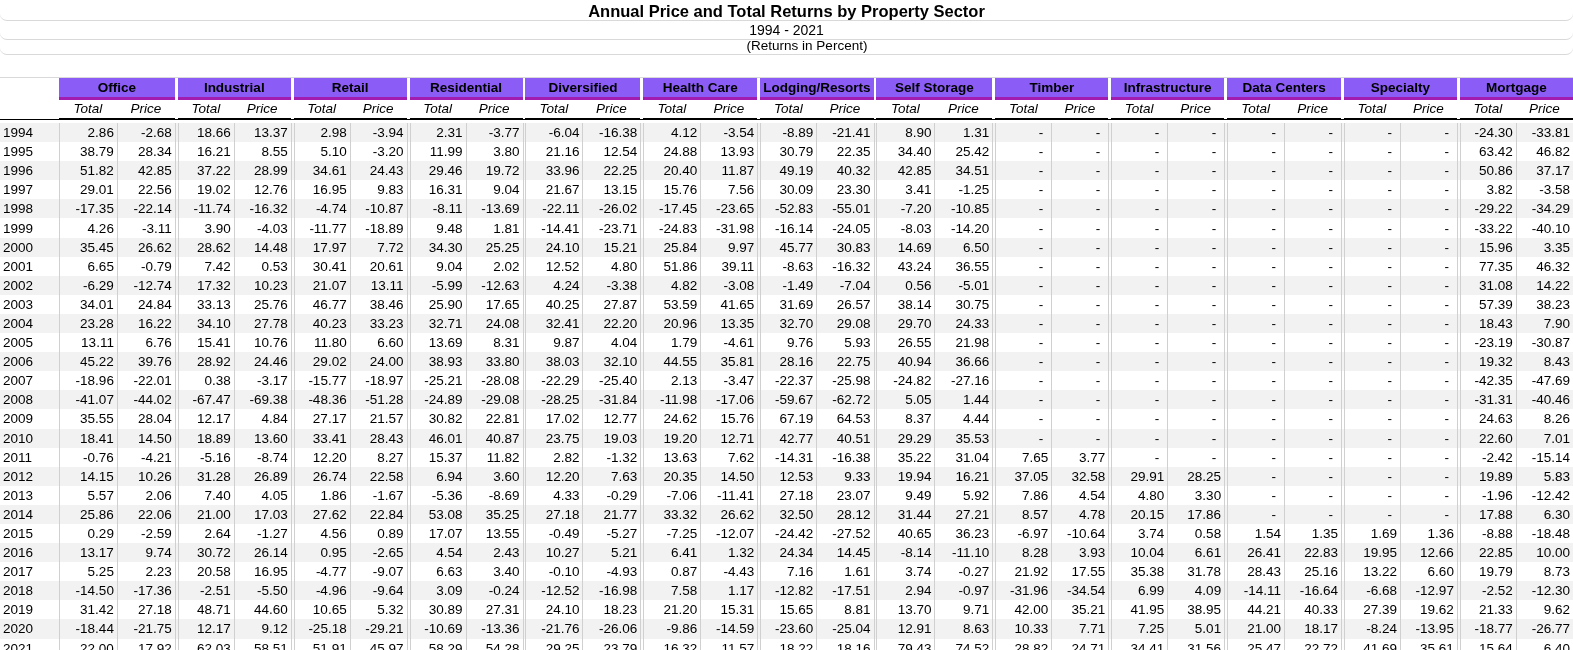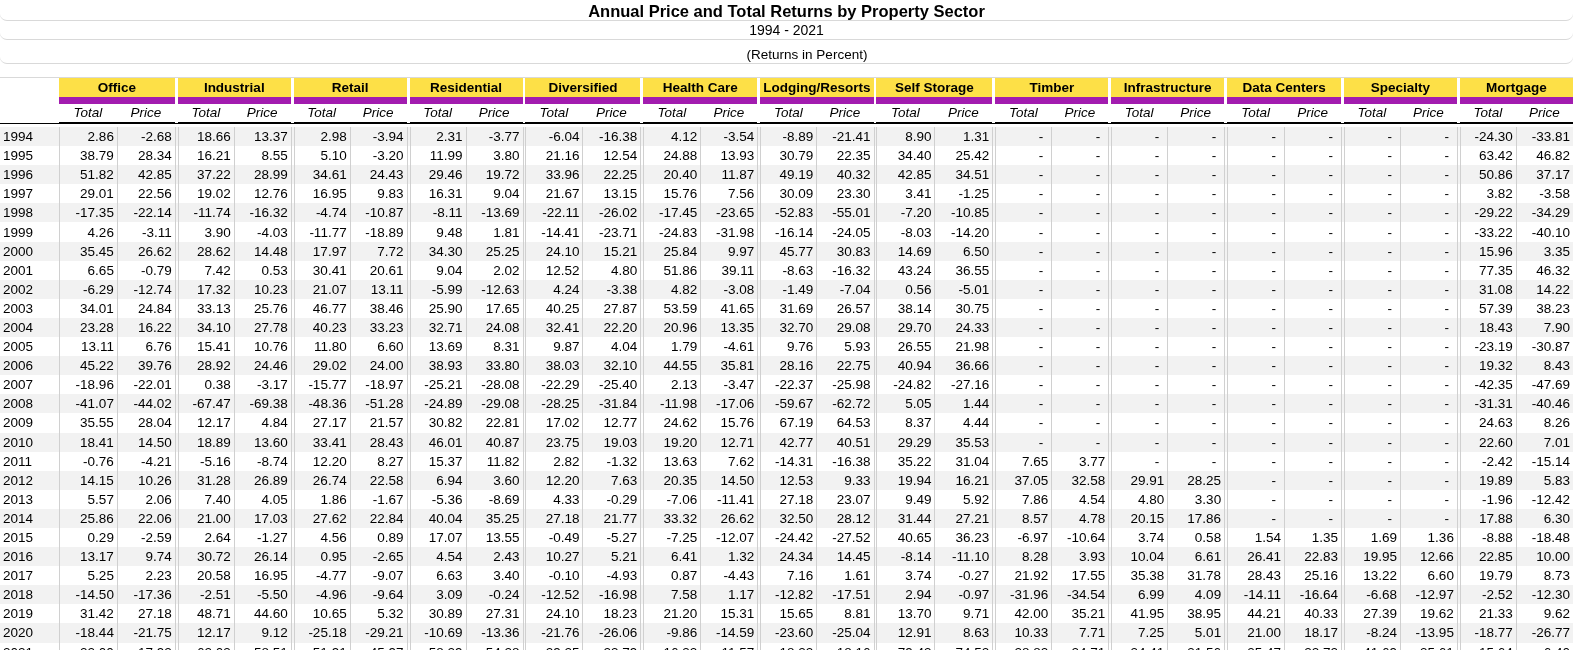--- a/index.html
+++ b/index.html
@@ -2,28 +2,28 @@
 <html><head>
 <meta charset="utf-8">
 <style>
   html, body { margin:0; padding:0; background:#ffffff; }
   body { width:1573px; height:650px; overflow:hidden; position:relative;
          font-family:"Liberation Sans", sans-serif; color:#000; }
   .title-row { position:absolute; left:0; width:1573px; text-align:center;
                border-bottom:1px solid #d9d9d9; box-sizing:border-box;border-radius:7px; }
   #title { top:0; height:21px; line-height:22px; font-size:16.5px; font-weight:bold; }
   #subtitle { top:21px; height:19px; line-height:19px; font-size:14px; }
-  #units { top:45px; height:19px; line-height:19px; font-size:13.5px;padding-left:41px; }
+  #units { top:36px; height:19px; line-height:19px; font-size:13.5px;padding-left:41px; }
   #blank-row { position:absolute; left:0; top:59px; width:1573px; height:19px;
                border-bottom:1px solid #d9d9d9; box-sizing:border-box; }
   #grid { position:absolute; left:0; top:78px; }
   table { border-collapse:separate; border-spacing:0; table-layout:fixed; }
   td, th { padding:0 3px; font-size:13.5px; white-space:nowrap; overflow:visible; box-sizing:border-box; }
-  th.sector { background:#fde047; font-weight:bold; text-align:center; height:19px; line-height:19px;
-              border-bottom:7px solid #a21caf;margin-left:8px; }
+  th.sector { background:#8b5cf6; font-weight:bold; text-align:center; height:19px; line-height:19px;
+              border-bottom:3px solid #a21caf;margin-left:8px; }
   th.sub { font-weight:normal; text-align:center; height:19px; line-height:18px;
            border-bottom:1px solid #000;font-style:italic; }
   tr.dbl td { height:4px; padding:0; border-top:1px solid #000; }
   td.year { padding-right:16px; }
   td.val { text-align:right; height:19.1px; line-height:19px; border-left:1px solid #d0d0d0; }
   td.gap { width:3px; padding:0; border-left:1px solid #d0d0d0; }
   tbody tr:nth-child(odd) td { background:#f2f2f2; }
   tbody tr:nth-child(even) td { background:#ffffff; }
   td.dash { padding-right:8px; }
   .hdr-gap { width:3px; padding:0; background:#fff; }
@@ -978,21 +978,21 @@
           <td class="year">2014</td>
           <td class="val">25.86</td>
           <td class="val">22.06</td>
           <td class="gap"></td>
           <td class="val">21.00</td>
           <td class="val">17.03</td>
           <td class="gap"></td>
           <td class="val">27.62</td>
           <td class="val">22.84</td>
           <td class="gap"></td>
-          <td class="val">40.04</td>
+          <td class="val">53.08</td>
           <td class="val">35.25</td>
           <td class="gap"></td>
           <td class="val">27.18</td>
           <td class="val">21.77</td>
           <td class="gap"></td>
           <td class="val">33.32</td>
           <td class="val">26.62</td>
           <td class="gap"></td>
           <td class="val">32.50</td>
           <td class="val">28.12</td>

